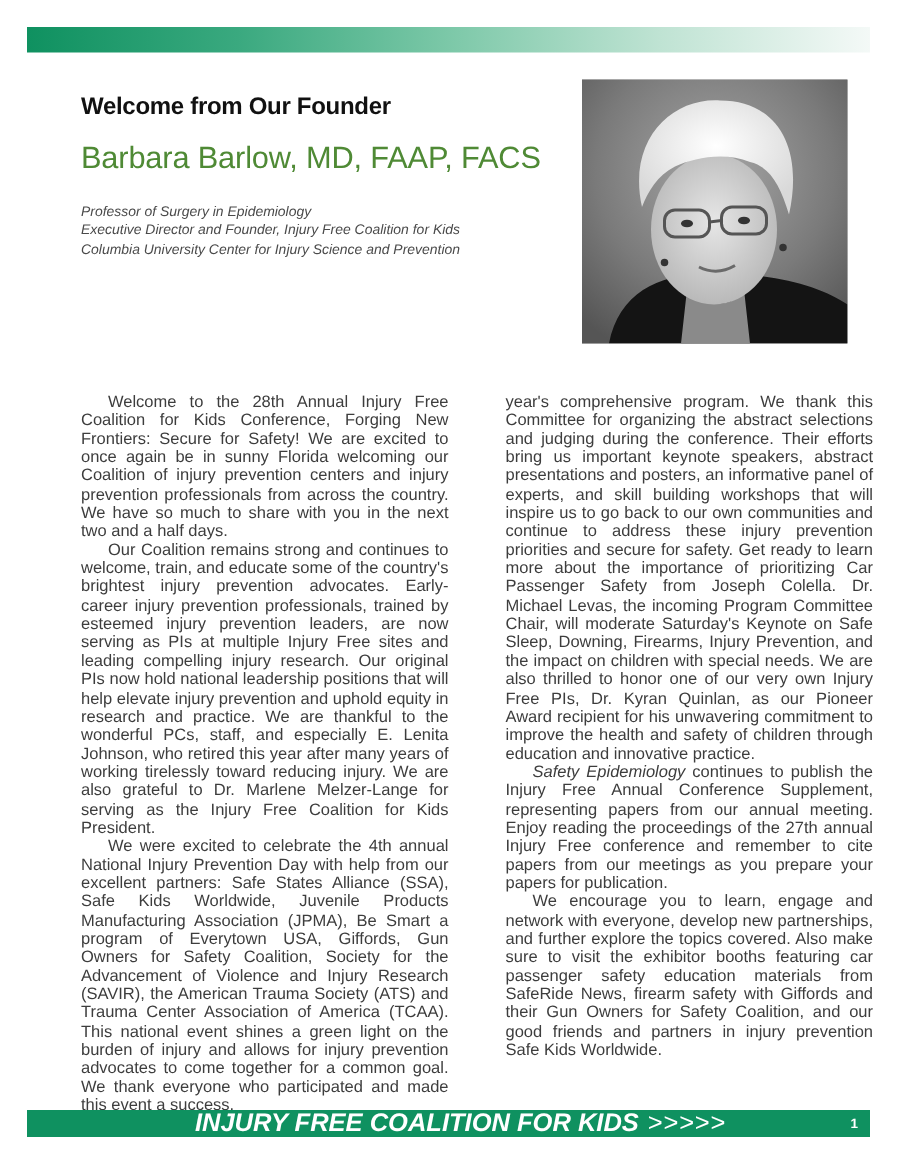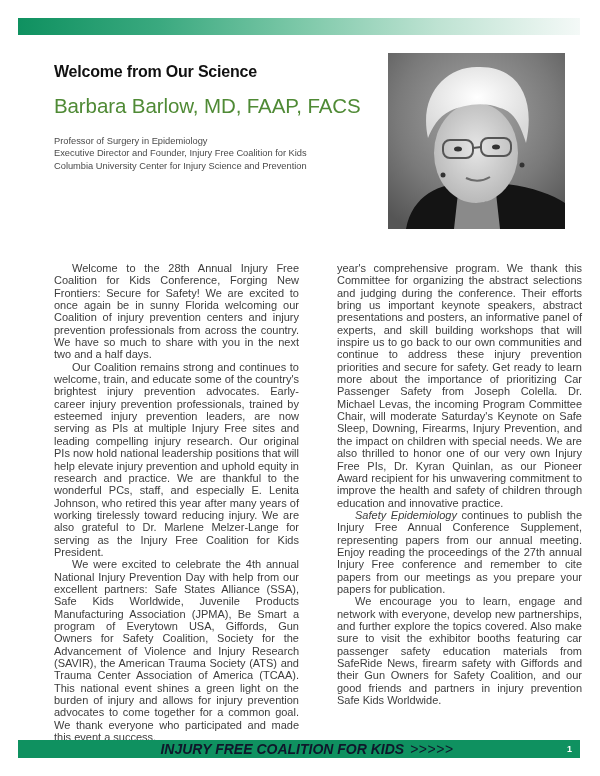--- a/index.html
+++ b/index.html
@@ -1,40 +1,40 @@
 <!DOCTYPE html>
 <html><head>
 <meta charset="utf-8">
 <style>
   html, body { margin: 0; padding: 0; background: #ffffff; }
   body { width: 600px; height: 776px; position: relative; overflow: hidden; font-family: "Liberation Sans", sans-serif; color: #3a3a3a; }
   .top-bar { position: absolute; left: 18px; top: 18px; width: 562px; height: 17px;
     background: linear-gradient(to right, #0f9160 0%, #3aa97f 25%, #7cc8a8 50%, #bfe3d3 75%, #f4f9f7 100%); }
   .heading { position: absolute; left: 54px; top: 63px; font-size: 16px; font-weight: bold; color: #111; letter-spacing: -0.2px; }
   .name { position: absolute; left: 54px; top: 94px; font-size: 20.5px; font-weight: normal; color: #4f8a35; letter-spacing: -0.1px; }
-  .titles { position: absolute; left: 54px; top: 135px; font-size: 9.3px; color: #4a4a4a; line-height: 12.4px; }
+  .titles { position: absolute; left: 54px; top: 135px; font-size: 9.3px; font-style: italic; color: #4a4a4a; line-height: 12.4px; }
   .titles div { white-space: nowrap; }
   .photo { position: absolute; left: 388px; top: 53px; width: 177px; height: 176px; overflow: hidden;
     background: radial-gradient(ellipse at 50% 40%, #9a9a9a 0%, #6e6e6e 55%, #4a4a4a 100%); }
   .col { position: absolute; top: 262px; width: 245px; font-size: 11px; line-height: 12.35px; text-align: justify; color: #3d3d3d; }
   .col p { margin: 0; text-indent: 18px; }
   .col-left { left: 54px; }
   .col-right { left: 337px; }
   .col-right p.cont { text-indent: 0; }
   .footer-bar { position: absolute; left: 18px; top: 740px; width: 562px; height: 18px; background: #0f9160; }
-  .footer-text { position: absolute; left: 0; right: 0; top: 0; text-align: center; font-size: 14px; line-height: 18px; font-weight: bold; font-style: italic; color: #0f172a; padding-left: 16px; }
+  .footer-text { position: absolute; left: 0; right: 0; top: 0; text-align: center; font-size: 17px; line-height: 18px; font-weight: bold; font-style: italic; color: #ffffff; padding-left: 16px; }
   .footer-arrows { font-weight: normal; font-style: normal; margin-left: 6px; letter-spacing: 0.5px; }
   .page-num { position: absolute; right: 8px; top: 0; font-size: 9px; line-height: 18px; color: #fff; font-weight: bold; }
 </style>
 </head>
 <body>
 
 <div class="top-bar"></div>
 
-<div class="heading">Welcome from Our Science</div>
+<div class="heading">Welcome from Our Founder</div>
 <div class="name">Barbara Barlow, MD, FAAP, FACS</div>
 <div class="titles">
   <div>Professor of Surgery in Epidemiology</div>
   <div>Executive Director and Founder, Injury Free Coalition for Kids</div>
   <div>Columbia University Center for Injury Science and Prevention</div>
 </div>
 
 <div class="photo" role="img" aria-label="Portrait of Barbara Barlow">
   <svg width="177" height="176" viewBox="0 0 177 176">
     <defs>

